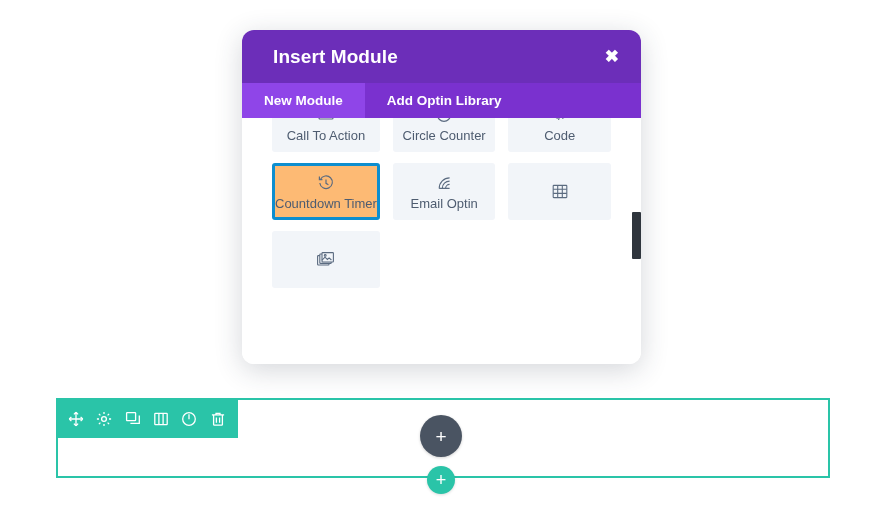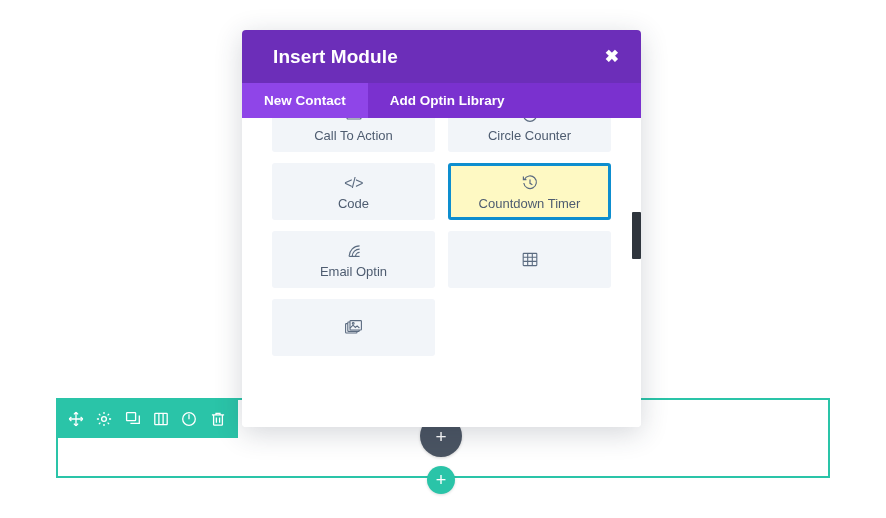--- a/index.html
+++ b/index.html
@@ -106,23 +106,23 @@
     line-height: 1;
     margin-top: -1px;
   }
 
   
   #modal {
     position: absolute;
     left: 242px;
     top: 30px;
     width: 399px;
-    height: 397px;
+    height: 334px;
     background: #ffffff;
-    border-radius: 4px;
+    border-radius: 12px;
     box-shadow: 0 6px 28px rgba(40, 50, 70, .20);
     overflow: hidden;
     z-index: 10;
     display: flex;
     flex-direction: column;
   }
 
   #modal-header {
     height: 53px;
     background: #6c2eb9;
@@ -177,39 +177,39 @@
     background: #ffffff;
   }
   #module-grid {
     position: absolute;
     left: 0;
     right: 0;
     top: -37px;               
     padding: 14px 30px 0 30px;
     box-sizing: border-box;
     display: grid;
-    grid-template-columns: 1fr 1fr;
+    grid-template-columns: 1fr 1fr 1fr;
     gap: 11px 13px;
   }
   .module-tile {
     background: #f2f5f9;
     border-radius: 3px;
     height: 57px;
     display: flex;
     flex-direction: column;
     align-items: center;
     justify-content: center;
     gap: 5px;
     cursor: pointer;
     box-sizing: border-box;
     border: 3px solid transparent;
   }
   .module-tile.selected {
     border-color: #0d8ecf;
-    background: #fef9c3;
+    background: #fdba74;
   }
   .module-tile .m-icon {
     color: #5b6b80;
     height: 19px;
     display: flex;
     align-items: center;
     justify-content: center;
   }
   .module-tile .m-icon svg { display: block; }
   .module-tile .m-icon .code-glyph {
@@ -302,21 +302,21 @@
 </div>
 
 <div id="modal">
 
   <div id="modal-header">
     <div id="modal-title">Insert Module</div>
     <div id="modal-close">✖</div>
   </div>
 
   <div id="modal-tabs">
-    <div class="tab active">New Contact</div>
+    <div class="tab active">New Module</div>
     <div class="tab">Add Optin Library</div>
   </div>
 
   <div id="module-scroll">
     <div id="module-grid">
 
       <div class="module-tile">
         <span class="m-icon">
           <svg width="18" height="18" viewBox="0 0 18 18" fill="none" stroke="currentColor" stroke-width="1.2">
             <rect x="2" y="5" width="14" height="8" rx="1"></rect>

